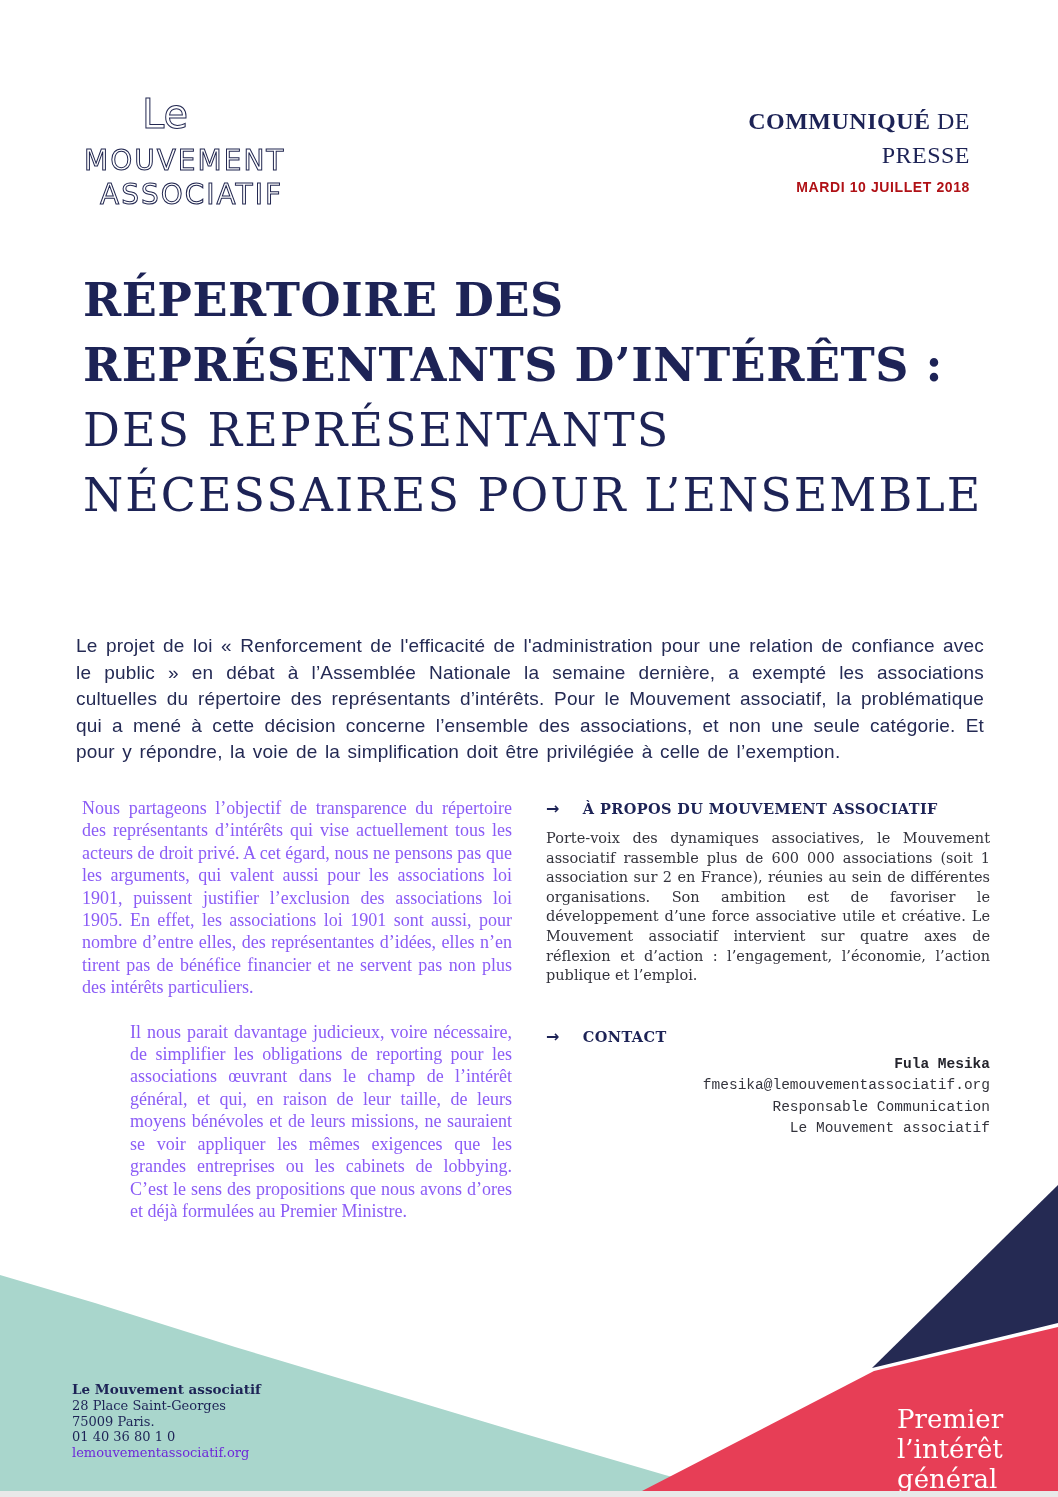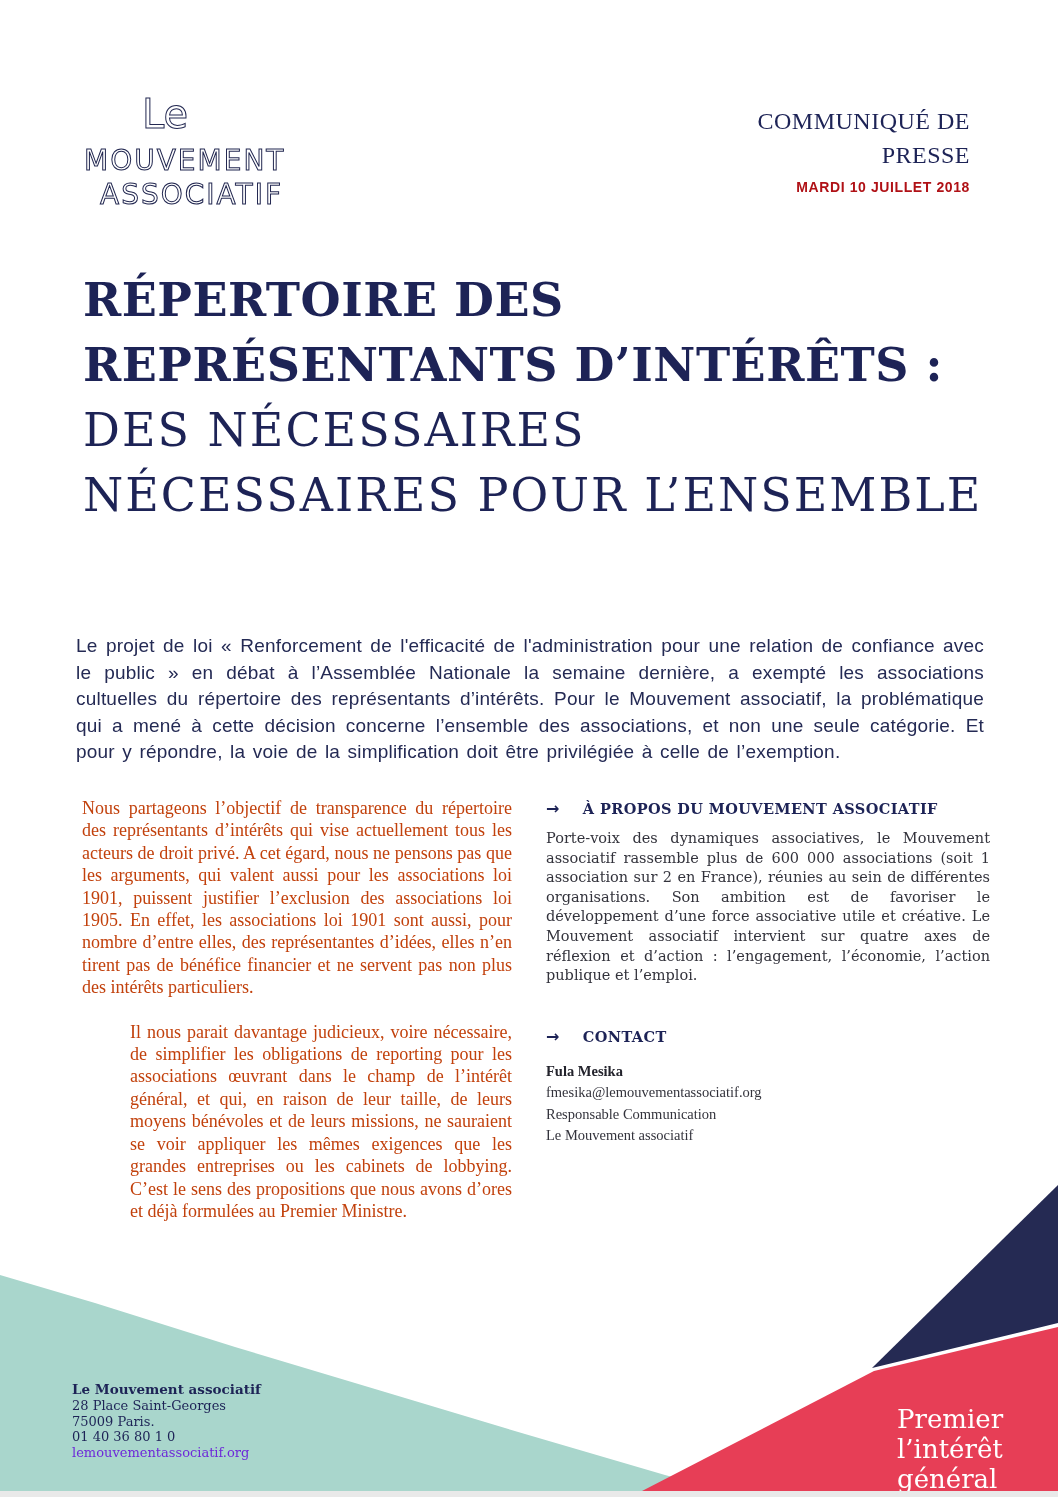--- a/index.html
+++ b/index.html
@@ -16,21 +16,21 @@
     font-family:"DejaVu Sans", sans-serif;
     fill:none;stroke:#232851;stroke-width:1;
   }
   
   .masthead{
     position:absolute;right:88px;top:104px;
     text-align:right;color:#1d2356;
     font-family:"Liberation Serif", serif;
   }
   .masthead .kicker{font-size:24px;line-height:34px;letter-spacing:.5px;}
-  .masthead .kicker b{font-weight:400;margin-left:36px;}
+  .masthead .kicker b{font-weight:700;margin-left:36px;}
   .masthead .date{
     margin-top:7px;
     font-family:"Liberation Sans", sans-serif;
     font-weight:700;font-size:14px;letter-spacing:.6px;
     color:#b01116;
   }
   
   .title{position:absolute;left:83px;top:268px;color:#1d2356;}
   .title .t-line{white-space:nowrap;line-height:65px;}
   .title .t-bold{
@@ -47,21 +47,21 @@
     font-family:"Liberation Sans", sans-serif;
     font-size:19px;line-height:26.5px;
     text-align:justify;color:#242a54;
     word-spacing:2px;letter-spacing:.2px;
   }
   
   .col-left{
     position:absolute;left:82px;top:797px;width:430px;
     font-family:"Liberation Serif", serif;
     font-size:18px;line-height:22.4px;
-    text-align:justify;color:#c2410c;
+    text-align:justify;color:#8b5cf6;
   }
   .col-left p{margin:0;}
   .col-left p + p{margin-top:22px;margin-left:48px;}
   .col-right{position:absolute;left:546px;top:800px;width:444px;}
   .section-head{
     display:flex;align-items:flex-start;
     color:#1d2356;
     font-family:"DejaVu Serif", serif;font-weight:700;
     font-size:14.5px;letter-spacing:.4px;line-height:18px;
   }
@@ -70,23 +70,23 @@
     font-size:16px;margin-right:23px;line-height:17px;
   }
   .about-body{
     margin-top:11px;
     font-family:"DejaVu Serif", serif;
     font-size:14.5px;line-height:19.6px;
     text-align:justify;color:#33333c;
   }
   .contact-head{margin-top:42px;}
   .contact-block{
-    margin-top:15px;
-    font-family:Liberation Serif, serif;
-    font-size:14.5px;line-height:21.5px;color:#33333c;
+    margin-top:8px;
+    font-family:Liberation Mono, monospace;
+    font-size:14.5px;line-height:21.5px;color:#33333c;text-align:right;
   }
   .contact-block .name{font-weight:700;color:#23232c;}
   .contact-block .email{color:#33333c;text-decoration:none;}
   
   .bottom-art{position:absolute;left:0;bottom:0;width:1058px;height:320px;}
   .footer-text{
     position:absolute;left:72px;top:1382px;
     font-family:"DejaVu Serif", serif;
     font-size:13px;line-height:15.8px;color:#1d2356;
   }
@@ -111,21 +111,21 @@
 
   <div class="masthead">
     <div class="kicker"><b>COMMUNIQUÉ</b><span> DE</span></div>
     <div class="kicker">PRESSE</div>
     <div class="date">MARDI 10 JUILLET 2018</div>
   </div>
 
   <div class="title">
     <div class="t-line t-bold">RÉPERTOIRE DES</div>
     <div class="t-line t-bold">REPRÉSENTANTS D’INTÉRÊTS :</div>
-    <div class="t-line t-light">DES NÉCESSAIRES</div>
+    <div class="t-line t-light">DES REPRÉSENTANTS</div>
     <div class="t-line t-light">NÉCESSAIRES POUR L’ENSEMBLE</div>
   </div>
 
   <div class="intro">Le projet de loi « Renforcement de l'efficacité de l'administration pour une relation de confiance avec le public » en débat à l’Assemblée Nationale la semaine dernière, a exempté les associations cultuelles du répertoire des représentants d’intérêts. Pour le Mouvement associatif, la problématique qui a mené à cette décision concerne l’ensemble des associations, et non une seule catégorie. Et pour y répondre, la voie de la simplification doit être privilégiée à celle de l’exemption.</div>
 
   <div class="col-left">
     <p>Nous partageons l’objectif de transparence du répertoire des représentants d’intérêts qui vise actuellement tous les acteurs de droit privé. A cet égard, nous ne pensons pas que les arguments, qui valent aussi pour les associations loi 1901, puissent justifier l’exclusion des associations loi 1905. En effet, les associations loi 1901 sont aussi, pour nombre d’entre elles, des représentantes d’idées, elles n’en tirent pas de bénéfice financier et ne servent pas non plus des intérêts particuliers.</p>
     <p>Il nous parait davantage judicieux, voire nécessaire, de simplifier les obligations de reporting pour les associations œuvrant dans le champ de l’intérêt général, et qui, en raison de leur taille, de leurs moyens bénévoles et de leurs missions, ne sauraient se voir appliquer les mêmes exigences que les grandes entreprises ou les cabinets de lobbying. C’est le sens des propositions que nous avons d’ores et déjà formulées au Premier Ministre.</p>
   </div>
 

